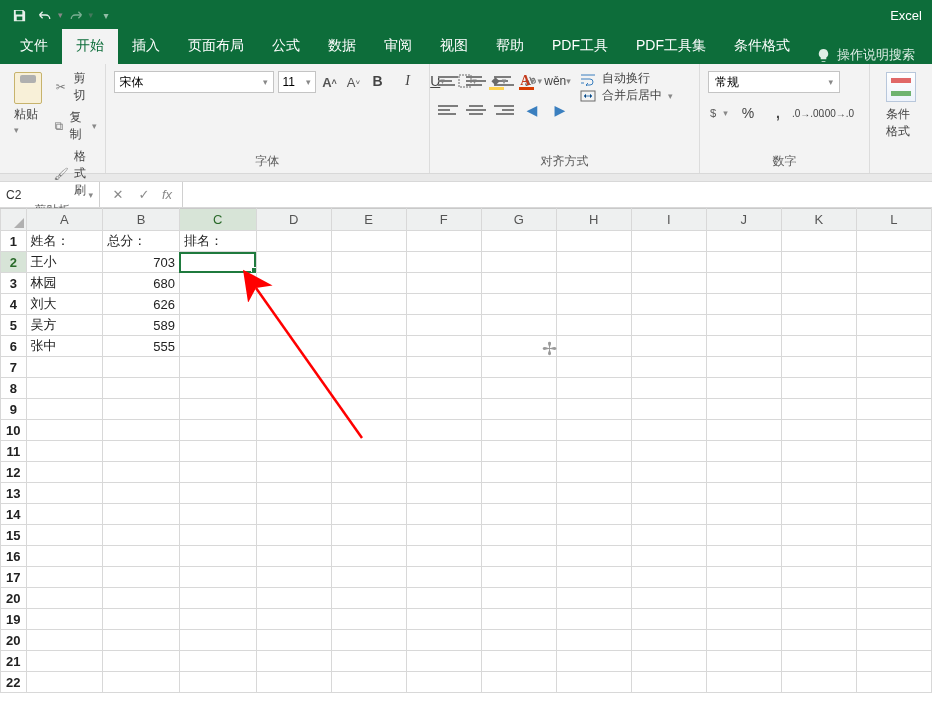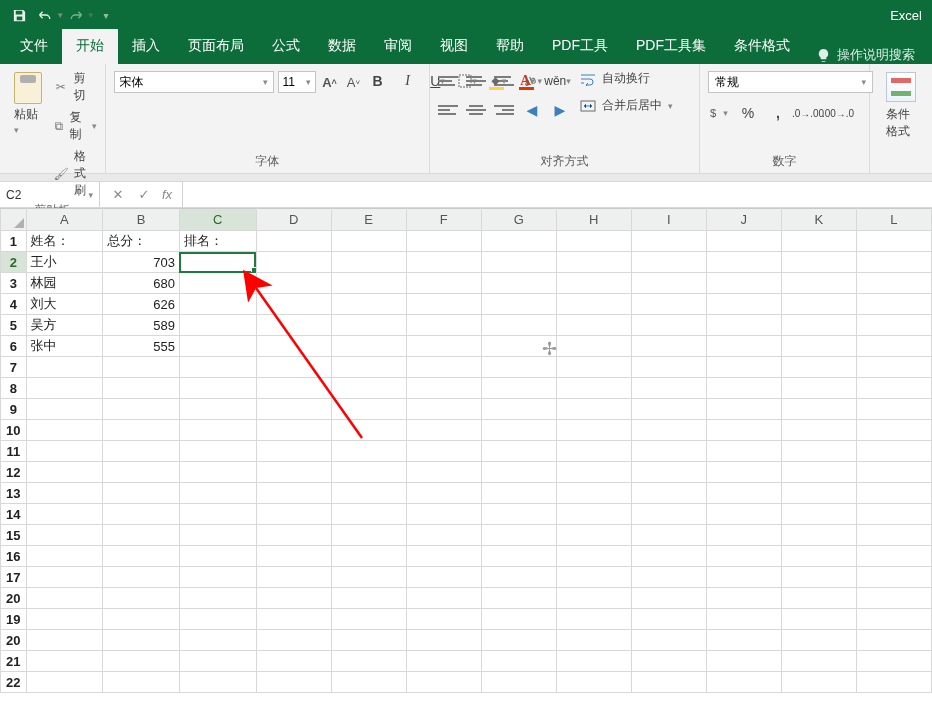--- a/index.html
+++ b/index.html
@@ -166,27 +166,27 @@
 
 
 .align-rows { display:flex; flex-direction:column; gap:10px; padding-top:3px; }
 .align-row { display:flex; gap:8px; align-items:center; }
 .abox {
   width: 20px; height: 18px;
   display:flex; flex-direction:column; justify-content:center; gap:2px;
 }
 .abox span { height:2px; background:#7d7d7d; display:block; }
 .indent-ic { width:20px; height:18px; display:flex; align-items:center; justify-content:center; color:#3a7fbf; font-size:14px; }
-.wrap-block { display:flex; flex-direction:column; gap:10px; padding-left:4px; padding-top:2px;}
+.wrap-block { display:flex; flex-direction:column; padding-left:4px; padding-top:2px;}
 .wrap-item { display:flex; gap:6px; align-items:center; font-size:12px; color:#444;}
 
 
 .num-rows { display:flex; flex-direction:column; gap:10px; padding-top:3px; }
 .num-select {
-  width: 165px; height: 22px; border:1px solid #c4c4c4; background:#fff;
+  width: 132px; height: 22px; border:1px solid #c4c4c4; background:#fff;
   display:flex; align-items:center; justify-content:space-between; padding:0 6px; font-size:12px;
 }
 .num-row2 { display:flex; gap:10px; align-items:center; }
 
 
 .cf-block { display:flex; flex-direction:column; align-items:flex-end; gap:4px; padding:4px 8px 0 8px;}
 .cf-icon { width:30px; height:30px; background: linear-gradient(#fff,#eef3fb); border:1px solid #b8c7db; position:relative;}
 .cf-icon::after{content:"";position:absolute;left:4px;right:4px;top:5px;height:5px;background:#e06868;}
 .cf-icon::before{content:"";position:absolute;left:4px;right:4px;bottom:5px;height:5px;background:#6fb36f;}
 

